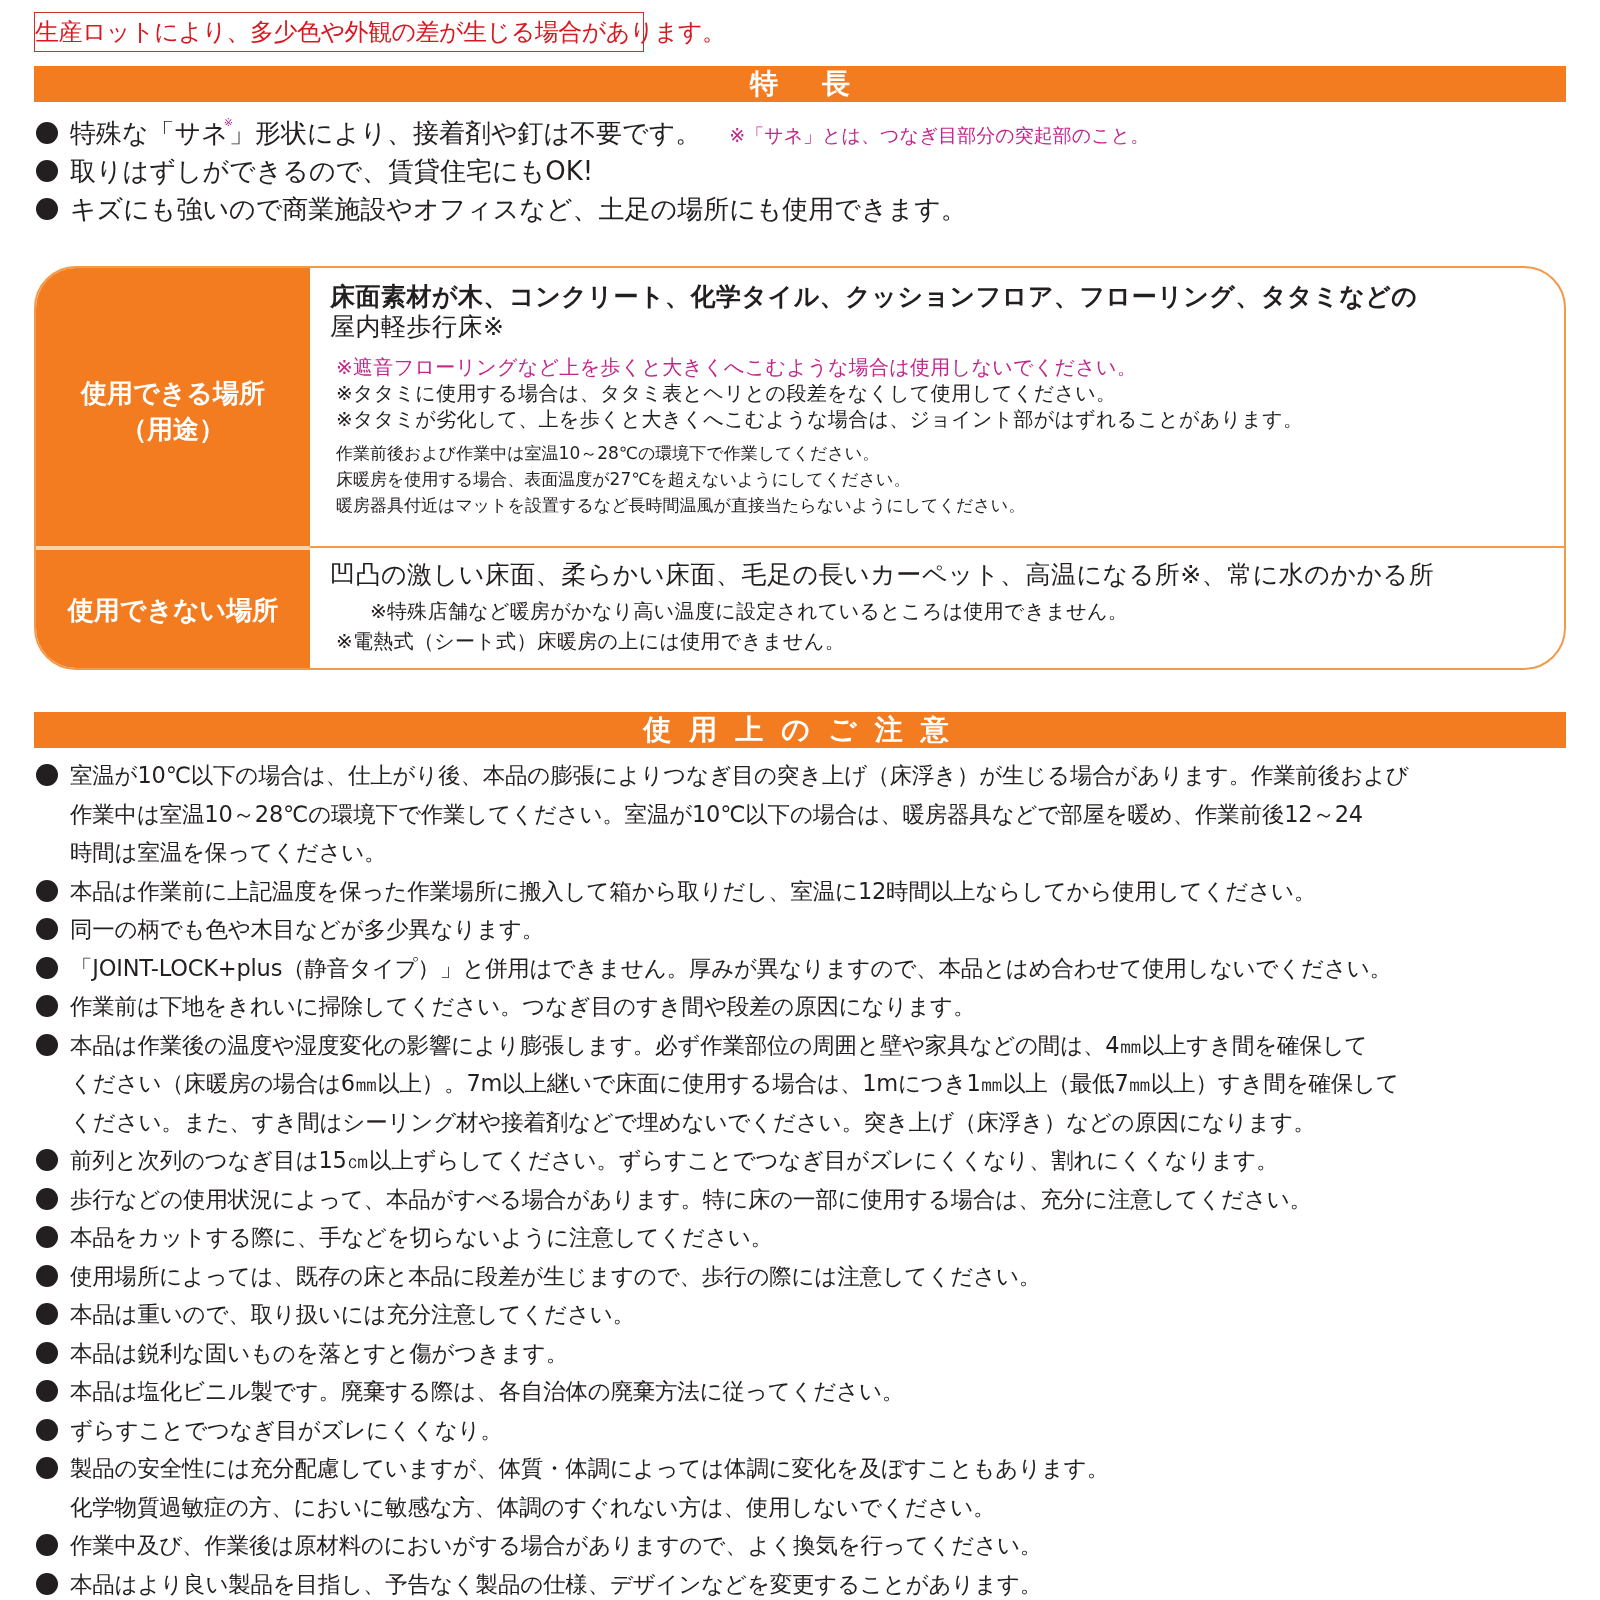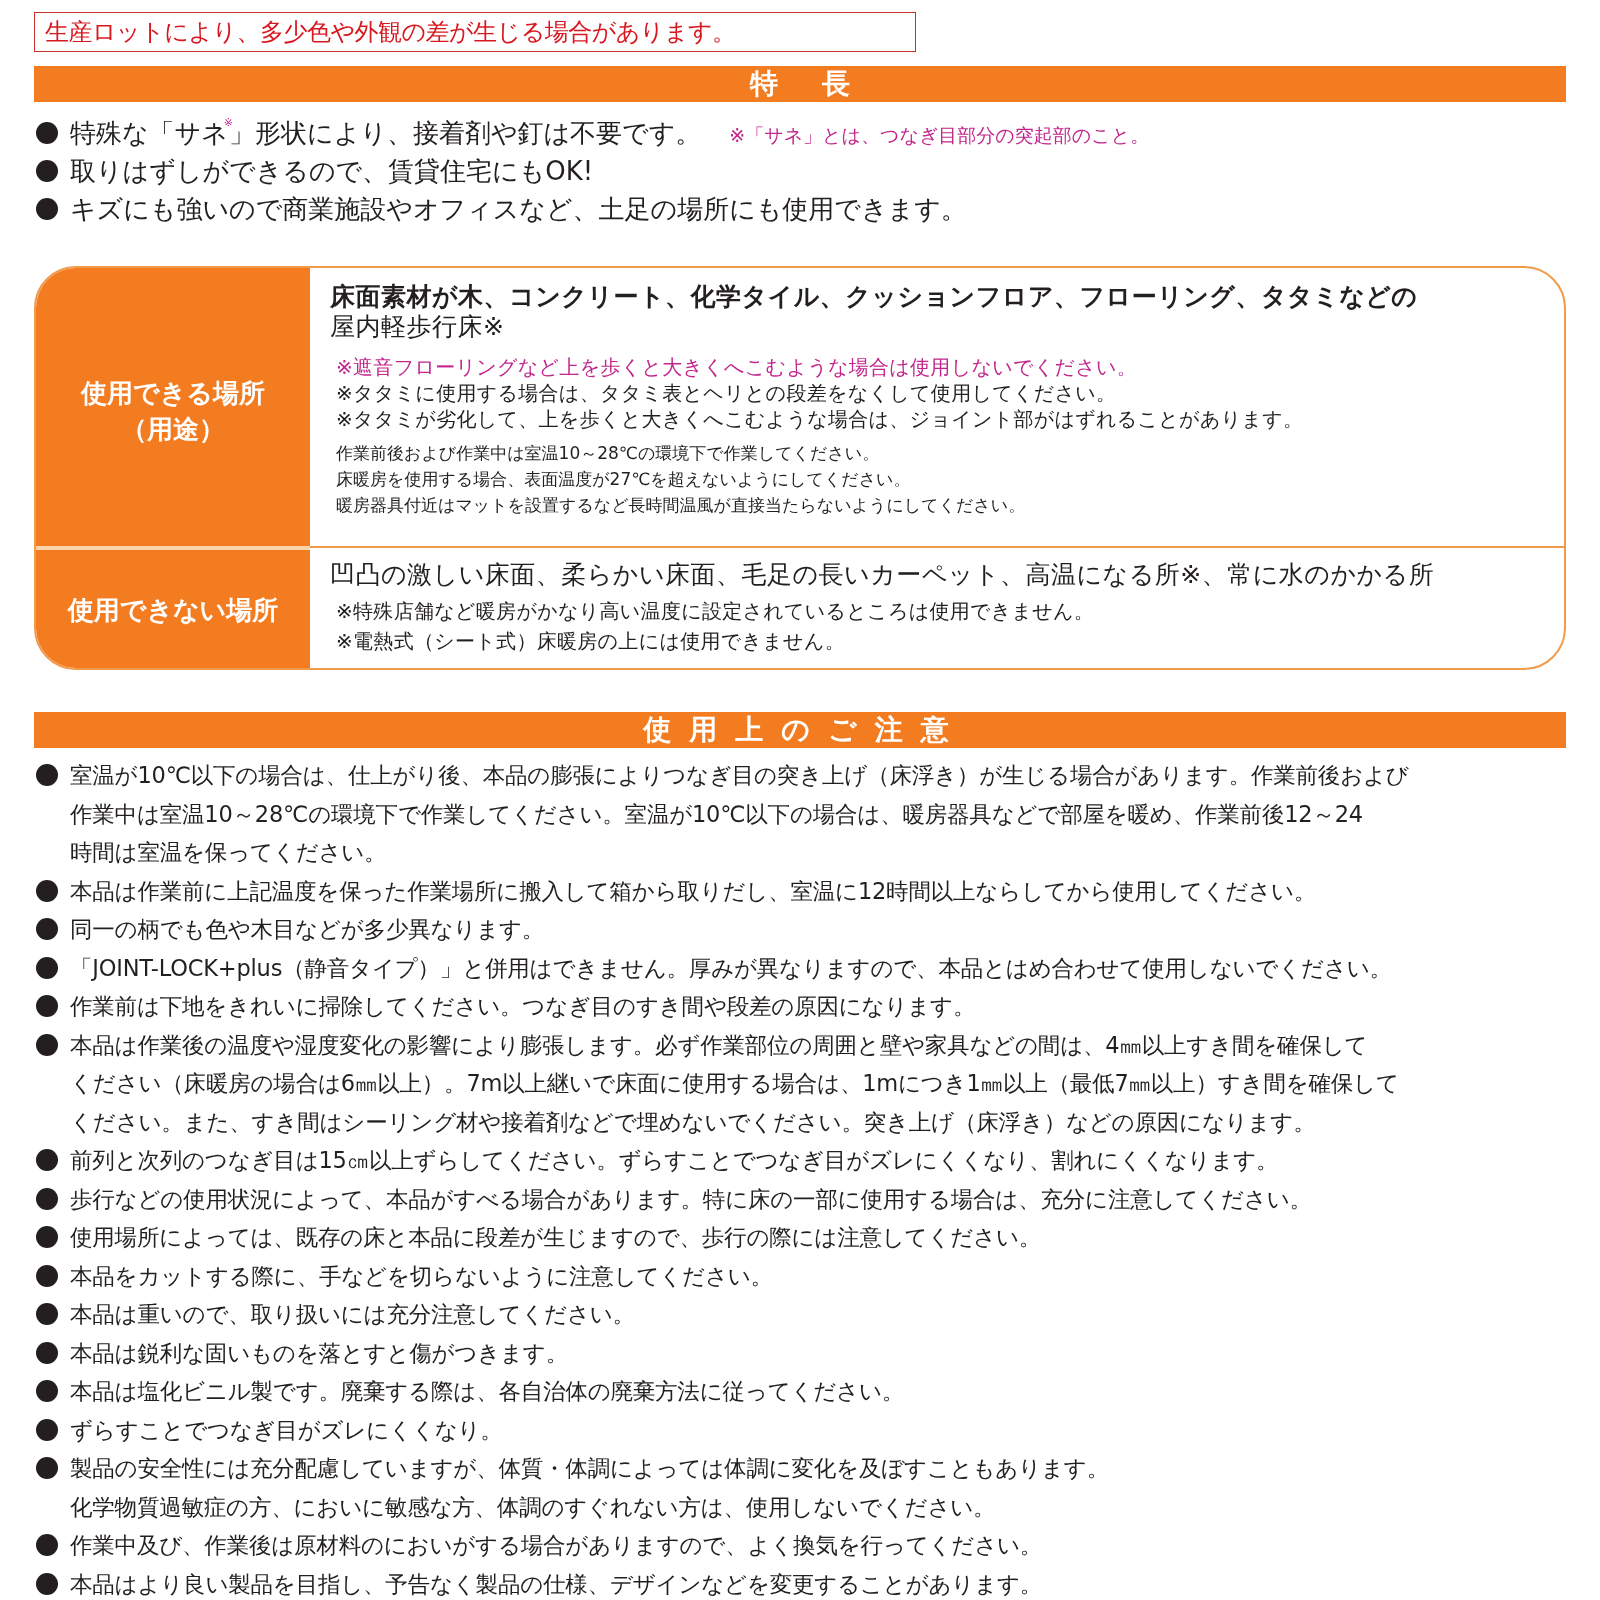--- a/index.html
+++ b/index.html
@@ -2,23 +2,23 @@
 <html><head>
 <meta charset="utf-8">
 <style>
   html, body { margin: 0; padding: 0; background: #ffffff; }
   body {
     width: 1600px; height: 1600px; position: relative; overflow: hidden;
     font-family: "DejaVu Sans", "Liberation Sans", sans-serif;
     color: #231f20;
   }
   .notice-box {
-    position: absolute; left: 34px; top: 12px; width: 882px; height: 40px;
+    position: absolute; left: 34px; top: 12px; width: 610px; height: 40px;
     border: 1.5px solid #c9302c; box-sizing: border-box;
-    color: #d7191f; font-size: 24px; line-height: 38px; padding-left: 10px;
+    color: #d7191f; font-size: 24px; line-height: 38px; 
     letter-spacing: -0.5px; white-space: nowrap;
   }
   .section-bar {
     position: absolute; left: 34px; width: 1532px; height: 36px;
     background: #f47c20; color: #fff; font-weight: bold; font-size: 28px;
     line-height: 36px; text-align: center;
   }
   .bar-features { top: 66px; letter-spacing: 44px; padding-left: 44px; box-sizing: border-box; }
   .bar-caution { top: 712px; letter-spacing: 18px; padding-left: 10px; box-sizing: border-box; }
 
@@ -97,21 +97,21 @@
     </div>
   </div>
   <div class="ng-sep"></div>
   <div class="usage-row ng">
     <div class="usage-label">
       <span>使用できない場所</span>
     </div>
     <div class="usage-content">
       <div class="uc-main" style="margin-top:10px; white-space:nowrap;">凹凸の激しい床面、柔らかい床面、毛足の長いカーペット、高温になる所※、常に水のかかる所</div>
       <div style="margin-top:6px; padding-left:6px;">
-        <div class="uc-note" style="line-height:30px;">※特殊店舗など暖房がかなり高い温度に設定されているところは使用できません。</div>
+        <div class="uc-note" style="line-height:30px;margin-left:34px;">※特殊店舗など暖房がかなり高い温度に設定されているところは使用できません。</div>
         <div class="uc-note" style="line-height:30px;">※電熱式（シート式）床暖房の上には使用できません。</div>
       </div>
     </div>
   </div>
 </div>
 
 <div class="section-bar bar-caution">使用上のご注意</div>
 
 <div class="caution" id="caution-list">
     <div class="c-item">
@@ -145,25 +145,25 @@
     <div class="c-item">
       <span class="bullet"></span>
       <span class="c-line">前列と次列のつなぎ目は15㎝以上ずらしてください。ずらすことでつなぎ目がズレにくくなり、割れにくくなります。</span>
     </div>
     <div class="c-item">
       <span class="bullet"></span>
       <span class="c-line">歩行などの使用状況によって、本品がすべる場合があります。特に床の一部に使用する場合は、充分に注意してください。</span>
     </div>
     <div class="c-item">
       <span class="bullet"></span>
-      <span class="c-line">使用場所によっては、既存の床と本品に段差が生じますので、歩行の際には注意してください。</span>
+      <span class="c-line">本品をカットする際に、手などを切らないように注意してください。</span>
     </div>
     <div class="c-item">
       <span class="bullet"></span>
-      <span class="c-line">本品をカットする際に、手などを切らないように注意してください。</span>
+      <span class="c-line">使用場所によっては、既存の床と本品に段差が生じますので、歩行の際には注意してください。</span>
     </div>
     <div class="c-item">
       <span class="bullet"></span>
       <span class="c-line">本品は重いので、取り扱いには充分注意してください。</span>
     </div>
     <div class="c-item">
       <span class="bullet"></span>
       <span class="c-line">本品は鋭利な固いものを落とすと傷がつきます。</span>
     </div>
     <div class="c-item">

